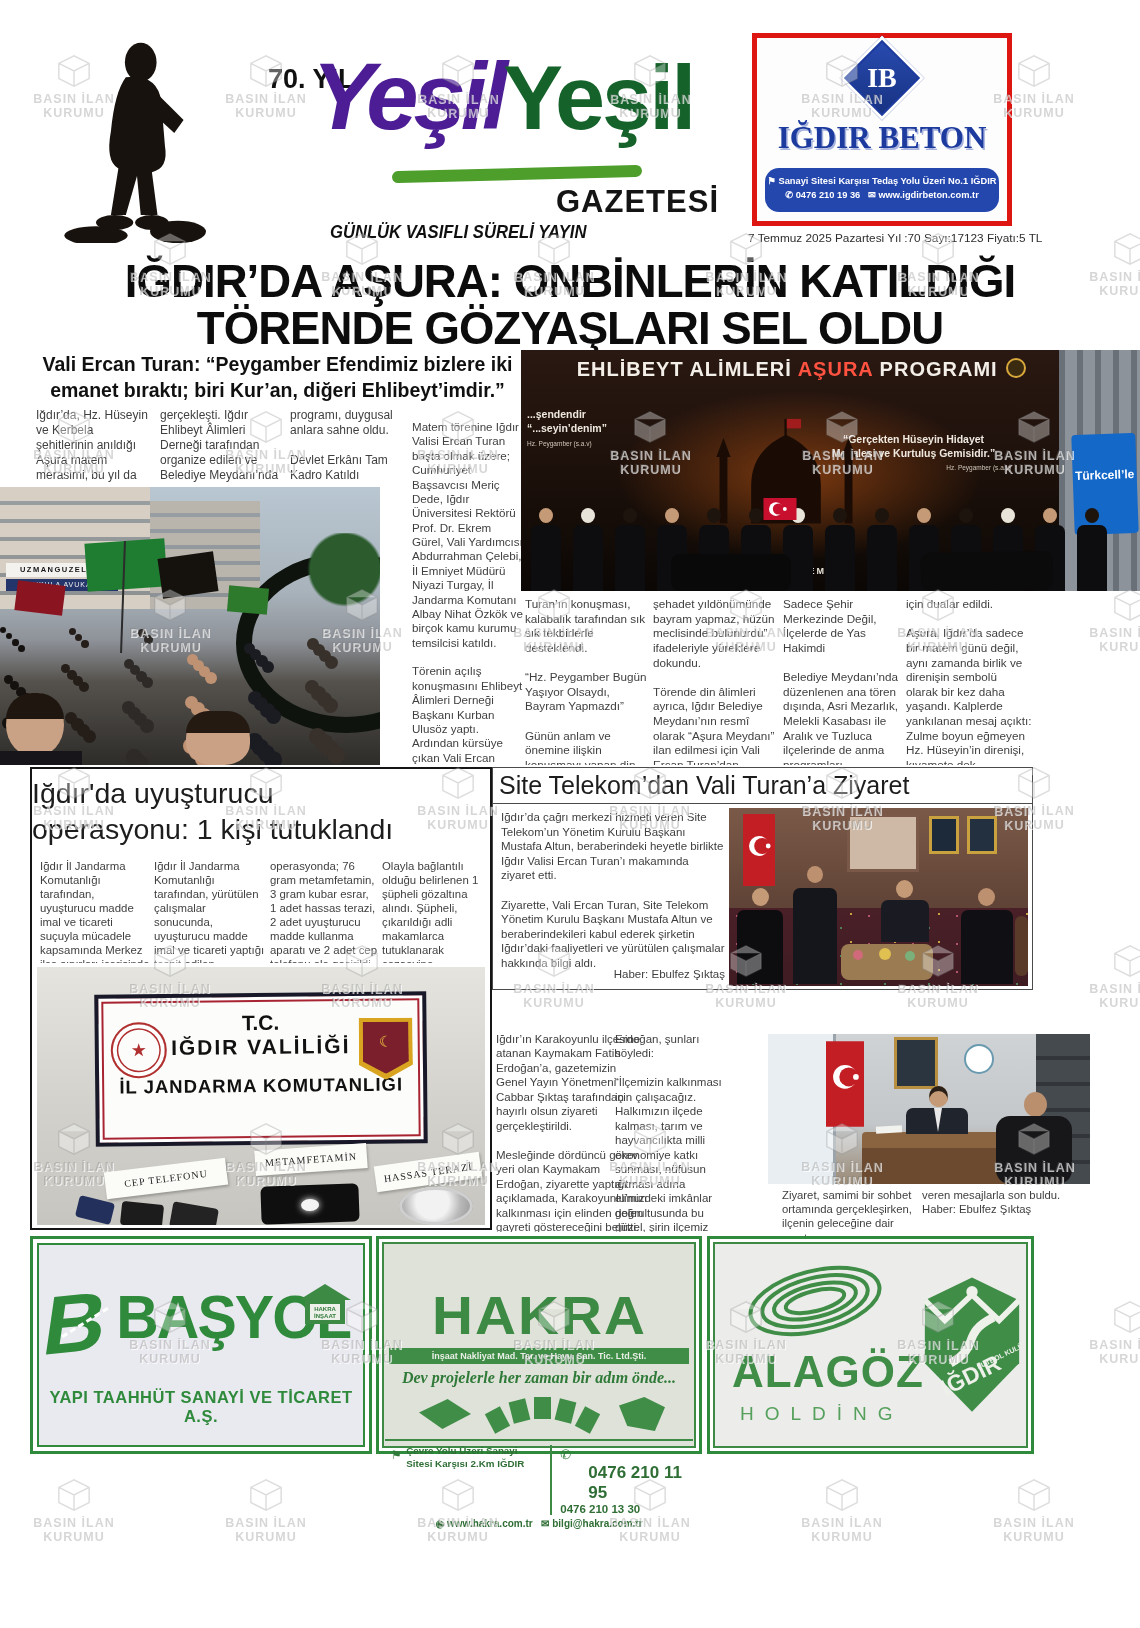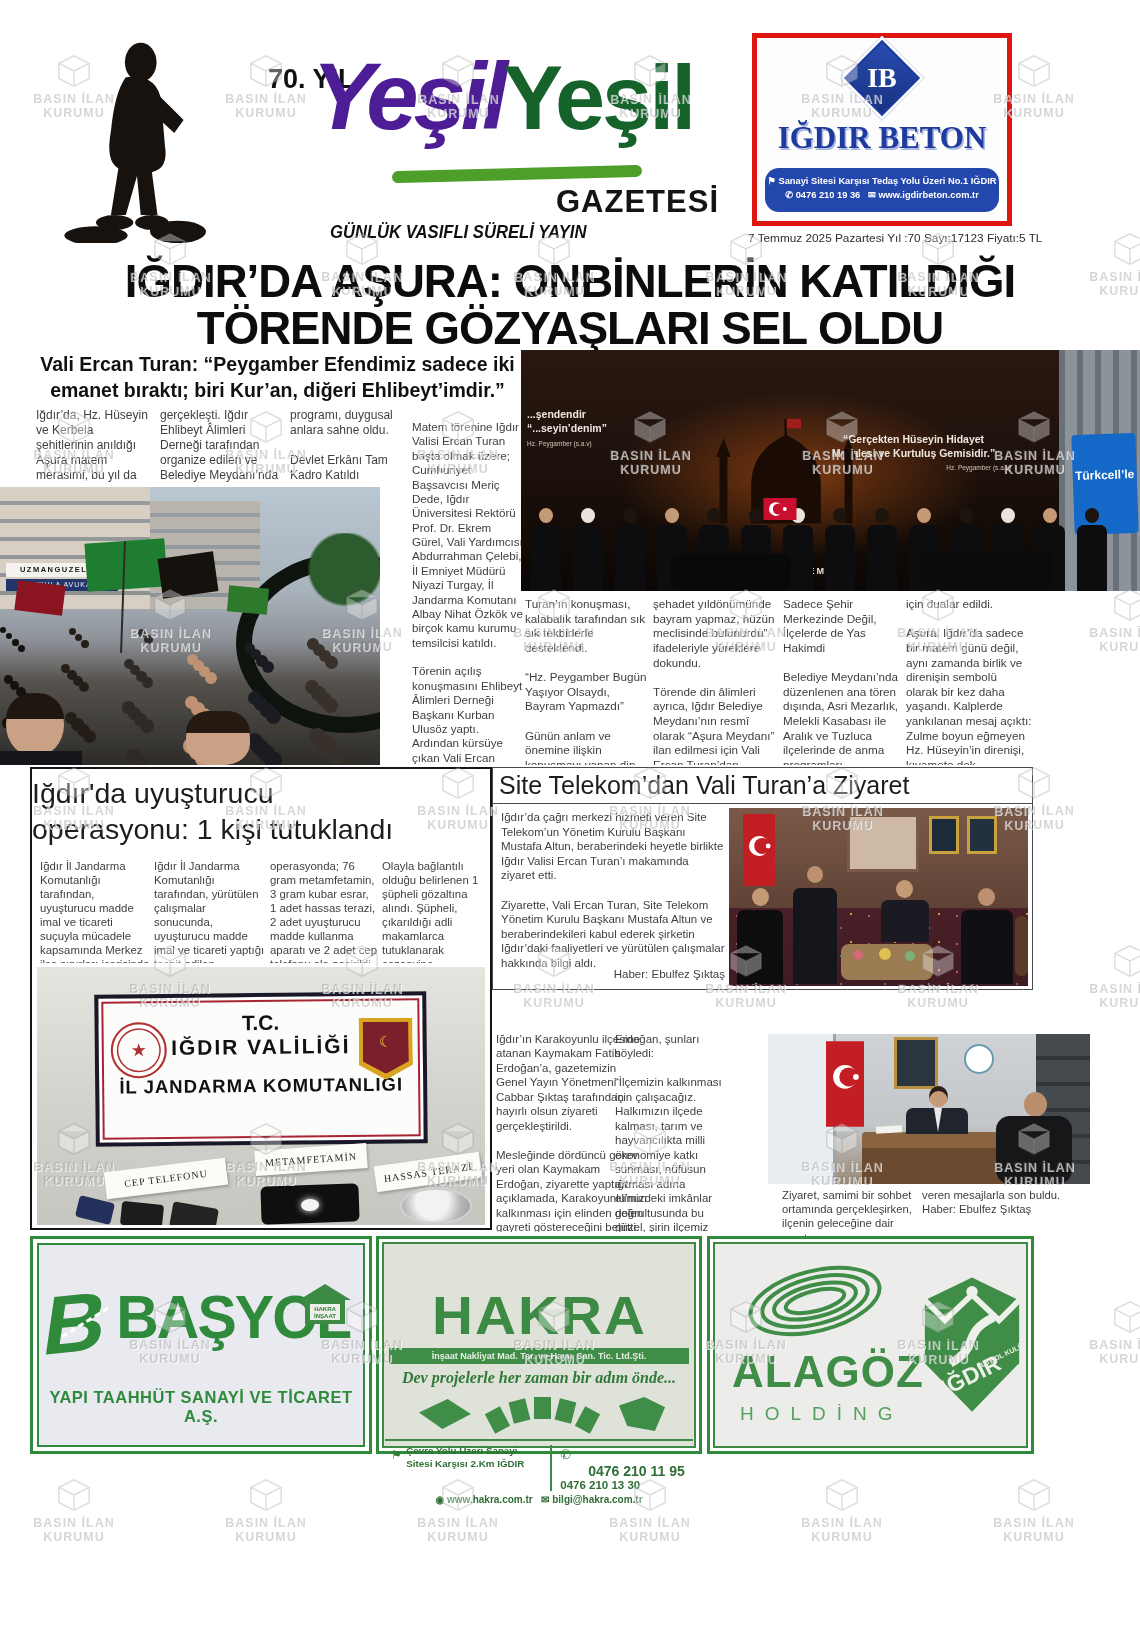--- a/index.html
+++ b/index.html
@@ -61,34 +61,38 @@
       <span>✆</span>
       <span>0476 210 19 36</span>&nbsp;&nbsp;
       <span>✉</span>
       <span>www.igdirbeton.com.tr</span>
     </div>
   </div>
   <div class="abs" style="left:748px;top:231px;width:320px;font-size:11.8px;color:#2e2e2e;">7 Temmuz 2025 Pazartesi Yıl :70 Sayı:17123 Fiyatı:5 TL</div>
 
   <div class="headline-xl" style="top:257px;">IĞDIR’DA AŞURA: ONBİNLERİN KATILDIĞI</div>
   <div class="headline-xl" style="top:304px;">TÖRENDE GÖZYAŞLARI SEL OLDU</div>
-  <div class="abs pre" style="left:25px;top:352px;width:505px;font-size:19.5px;font-weight:700;color:#101010;text-align:center;line-height:1.32;">Vali Ercan Turan: “Peygamber Efendimiz sadece iki emanet bıraktı; biri Kur’an, diğeri Ehlibeyt’imdir.”</div>
+  <div class="abs pre" style="left:25px;top:352px;width:505px;font-size:19.5px;font-weight:700;color:#101010;text-align:center;line-height:1.32;">Vali Ercan Turan: “Peygamber Efendimiz bizlere iki emanet bıraktı; biri Kur’an, diğeri Ehlibeyt’imdir.”</div>
 
   <div class="abs bodytxt pre" style="left:36px;top:408px;width:118px;height:78px;">Iğdır’da, Hz. Hüseyin ve Kerbela şehitlerinin anıldığı Aşura matem merasimi, bu yıl da onbinlerin katılımıyla</div>
   <div class="abs bodytxt pre" style="left:160px;top:408px;width:124px;height:78px;">gerçekleşti. Iğdır Ehlibeyt Âlimleri Derneği tarafından organize edilen ve Belediye Meydanı’nda düzenlenen anma</div>
   <div class="abs bodytxt pre" style="left:290px;top:408px;width:118px;height:78px;">programı, duygusal anlara sahne oldu.
 
 Devlet Erkânı Tam Kadro Katıldı</div>
   <div class="abs bodytxt pre" style="left:412px;top:420px;width:112px;height:356px;font-size:11.6px;line-height:1.24;">Matem törenine Iğdır Valisi Ercan Turan başta olmak üzere; Cumhuriyet Başsavcısı Meriç Dede, Iğdır Üniversitesi Rektörü Prof. Dr. Ekrem Gürel, Vali Yardımcısı Abdurrahman Çelebi, İl Emniyet Müdürü Niyazi Turgay, İl Jandarma Komutanı Albay Nihat Özkök ve birçok kamu kurumu temsilcisi katıldı.
 
 Törenin açılış konuşmasını Ehlibeyt Âlimleri Derneği Başkanı Kurban Ulusöz yaptı. Ardından kürsüye çıkan Vali Ercan Turan, Peygamberimizin “Size iki emanet bırakıyorum: Biri Kur’an, diğeri Ehlibeytimdir” hadis-i şerifini hatırlatarak Kerbela şehitlerini rahmetle andı. Katılımcıların büyük takdirini toplayan Vali</div>
 
   <div class="photo" style="left:521px;top:350px;width:619px;height:241px;background:
        radial-gradient(ellipse 260px 120px at 45% 52%, rgba(200,90,20,0.55), rgba(0,0,0,0) 70%),
        linear-gradient(180deg,#2a1812 0%,#1e110b 45%,#140c07 75%,#0b0705 100%);">
+    <div class="abs" style="left:0;top:8px;width:86%;text-align:center;font-size:20px;font-weight:800;color:#f3efe8;letter-spacing:1px;">
+      <span>EHLİBEYT ALİMLERİ </span><span style="color:#ff5240;">AŞURA</span><span> PROGRAMI</span>
+      <span class="abs" style="margin-left:8px;width:20px;height:20px;border-radius:50%;border:2px solid #d9a83c;background:#3a2a10;display:inline-block;vertical-align:middle;"></span>
+    </div>
     <div class="abs pre" style="left:6px;top:58px;width:120px;font-size:10.5px;font-weight:700;color:#efe9e0;line-height:1.3;">...şendendir
 “...seyin’denim”</div>
     <div class="abs" style="left:6px;top:90px;width:120px;font-size:6.5px;color:#cfc5b8;">Hz. Peygamber (s.a.v)</div>
     <div class="abs pre" style="left:300px;top:82px;width:185px;font-size:10.5px;font-weight:700;color:#efe9e0;text-align:center;line-height:1.35;">“Gerçekten Hüseyin Hidayet
 Meşalesi ve  Kurtuluş Gemisidir.”</div>
     <div class="abs" style="left:380px;top:114px;width:110px;font-size:6.5px;color:#cfc5b8;text-align:right;">Hz. Peygamber (s.a.v)</div>
     <svg class="abs" style="left:170px;top:58px;" width="190" height="120" viewBox="0 0 120 70">
       <g fill="#1a0c05">
         <path d="M38 70 V46 Q38 24 60 14 Q82 24 82 46 V70 Z"></path>
         <rect x="18" y="28" width="5" height="42"></rect>
@@ -432,21 +436,21 @@
     <div style="display:flex;border-top:2px solid #3c8a44;margin:2px -4px 0 -4px;padding-top:4px;">
       <div style="flex:1.2;text-align:left;padding-left:6px;">
         <span style="color:#2f7a38;font-size:12px;">⚑</span>
         <span class="pre" style="display:inline-block;vertical-align:top;font-size:9.8px;font-weight:700;color:#2f6e35;line-height:1.3;">Çevre Yolu Üzeri Sanayi
 Sitesi Karşısı 2.Km IĞDIR</span>
       </div>
       <div style="width:2px;background:#3c8a44;"></div>
       <div style="flex:1;text-align:left;padding-left:8px;">
         <span style="color:#2f7a38;font-size:13px;">✆</span>
         <span style="display:inline-block;vertical-align:top;">
-          <span style="display:block;font-size:14px;font-weight:800;color:#2f6e35;padding-left:28px;">0476 210 11 95</span>
+          <span style="display:block;font-size:17px;font-weight:800;color:#2f6e35;padding-left:28px;">0476 210 11 95</span>
           <span style="display:block;font-size:11.5px;font-weight:800;color:#2f6e35;">0476 210 13 30</span>
         </span>
       </div>
     </div>
     <div style="margin-top:3px;font-size:10px;font-weight:700;color:#2f6e35;">
       <span>◉</span>
       <span>www.hakra.com.tr</span>&nbsp;&nbsp;
       <span>✉</span>
       <span>bilgi@hakra.com.tr</span>
     </div>

